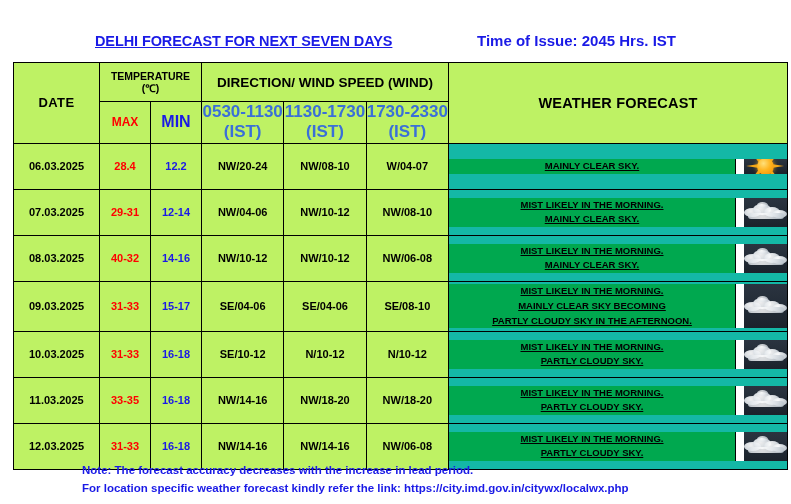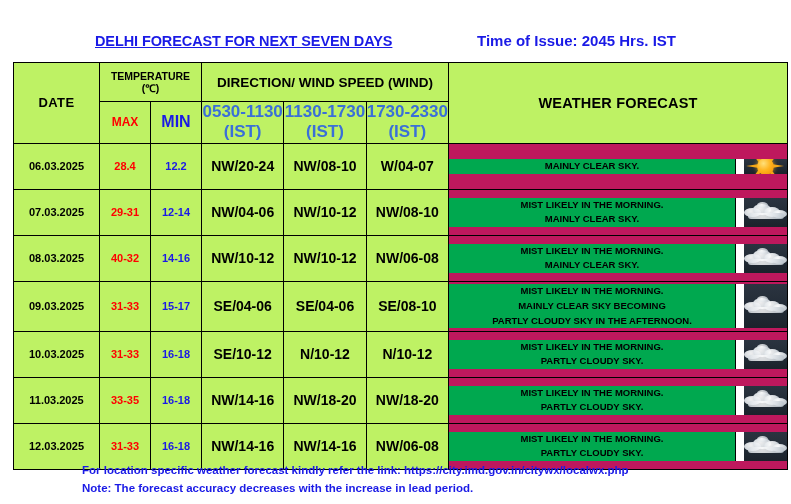--- a/index.html
+++ b/index.html
@@ -75,26 +75,27 @@
 
   .hdr-row-1 th { height: 38px; }
   .hdr-row-2 th { height: 31px; }
 
   
   tbody tr { height: 46px; }
   tbody tr.tall { height: 50px; }
   td.c-date { font-size: 11px; }
   td.c-max  { color: #ff0000; font-size: 11px; }
   td.c-min  { color: #1a1ae6; font-size: 11px; }
-  td.c-wind { font-size: 14px; }
+  td.c-wind { font-size: 11px; }
 
   
   td.c-wf {
     padding: 0;
-    background: #be185d;
+    background: #14b8a6;
+    text-decoration: underline;
   }
   .wf-inner {
     display: flex;
     align-items: stretch;
     height: 100%;
     width: 100%;
   }
   .wf-text {
     flex: 0 0 287px;
     background: #00a84f;
@@ -425,15 +426,15 @@
                 <div class="mist-puff mp6"></div>
               </div>
             </div>
           </div>
         </td>
       </tr>
     </tbody>
 </table>
 
 <div class="note">
+  <div>Note: The forecast accuracy decreases with the increase in lead period.</div>
   <div>For location specific weather forecast kindly refer the link: https://city.imd.gov.in/citywx/localwx.php</div>
-  <div>Note: The forecast accuracy decreases with the increase in lead period.</div>
 </div>
 
 </body></html>

